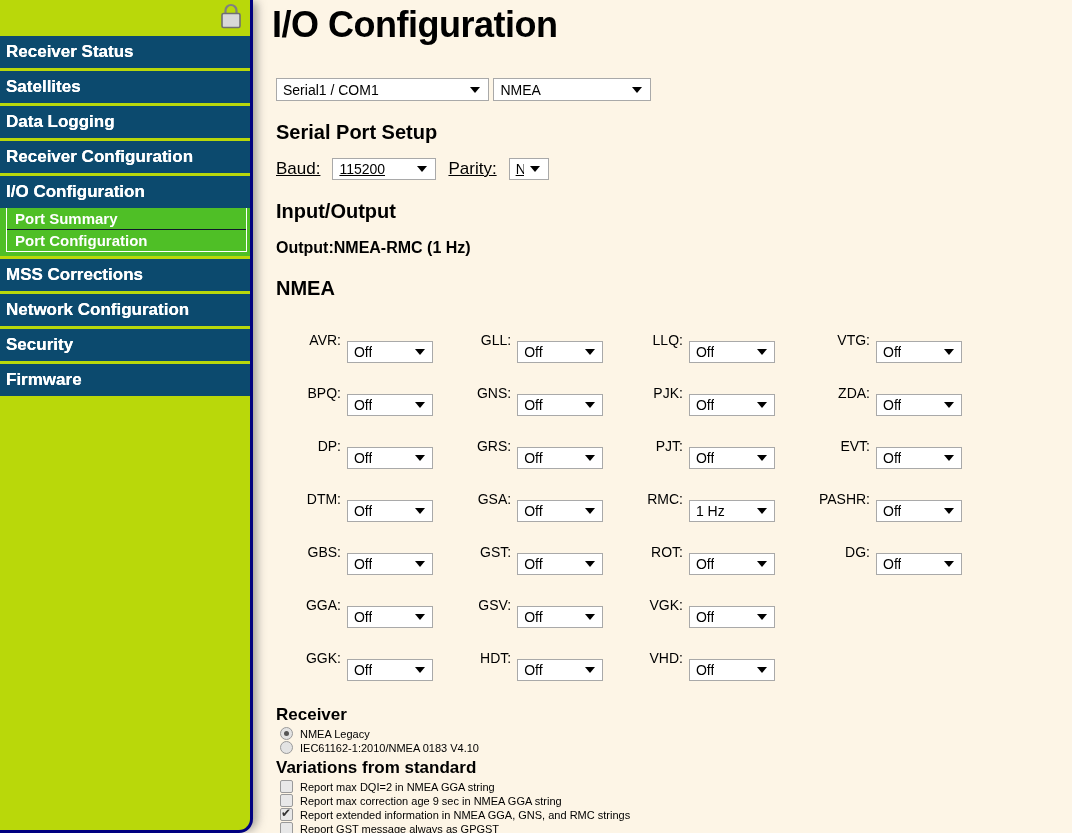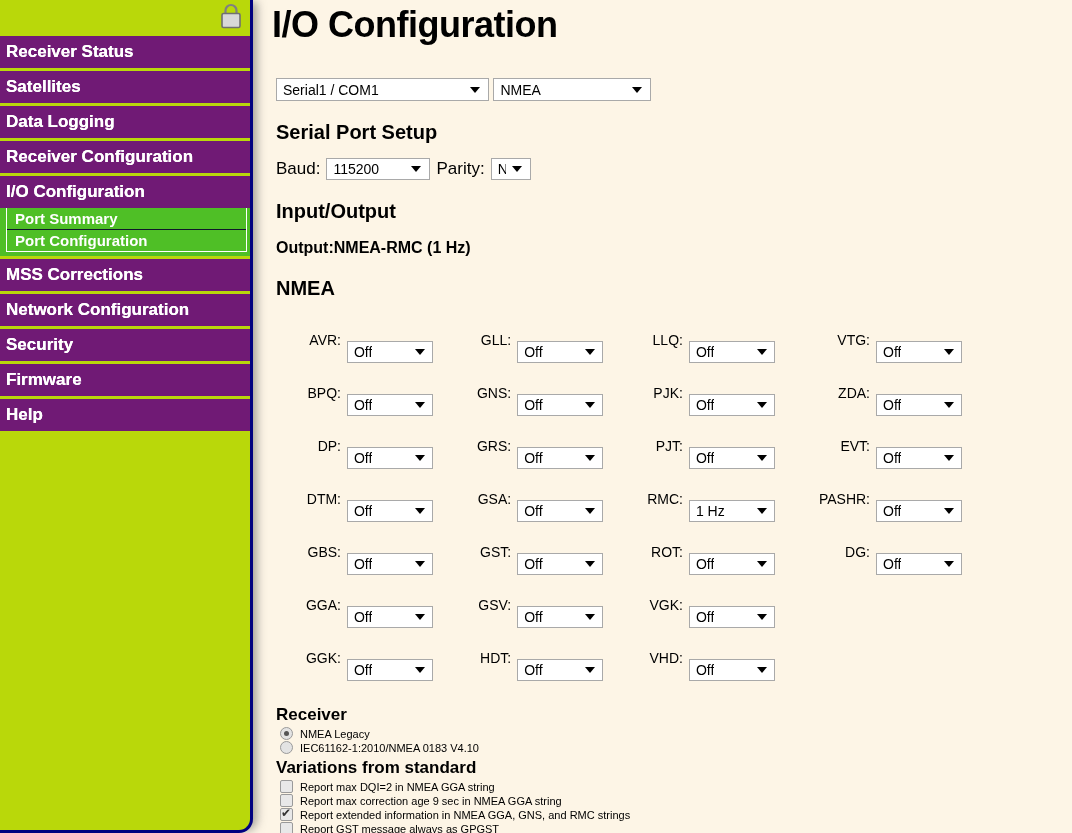--- a/index.html
+++ b/index.html
@@ -28,21 +28,21 @@
     position: relative;
     height: 36px;
     background: #B9D80A;
   }
   #lock-icon {
     position: absolute; right: 8px; top: 3px;
     width: 22px; height: 26px;
   }
   .menu-item {
     display: block;
-    background: #701a75;
+    background: #0c4a6e;
     color: #FFFFFF;
     font-weight: bold;
     font-size: 17px;
     line-height: 20px;
     padding: 6px 18px 6px 6px;
     margin-bottom: 3px;
     white-space: nowrap;
     text-shadow: 0 0 0 #fff;
   }
   .menu-item.no-gap { margin-bottom: 0; }
@@ -84,21 +84,21 @@
   }
   .top-selects { margin: 30px 0 0 6px; }
   h2.section {
     font-size: 20px;
     font-weight: bold;
     margin: 20px 0 0 6px;
   }
   .row-inline {
     margin: 14px 0 0 6px;
     font-size: 17px;
-    display: flex; align-items: center; gap: 6px;
+    display: flex; align-items: center; gap: 12px; text-decoration: underline;
   }
   .out-line {
     margin: 16px 0 0 6px;
     font-size: 16px;
   }
   .out-line b { font-weight: bold; }
   .out-hz { font-weight: bold; }
 
   
   select, .fake-select {
@@ -218,21 +218,20 @@
         <div class="submenu-box">
           <div class="submenu-item sep">Port Summary</div>
           <div class="submenu-item active">Port Configuration</div>
         </div>
       </div>
 
       <div class="menu-item">MSS Corrections</div>
       <div class="menu-item">Network Configuration</div>
       <div class="menu-item">Security</div>
       <div class="menu-item">Firmware</div>
-      <div class="menu-item">Help</div>
     </div>
   </div>
 
   <div id="content">
 
     <h1 id="page-title">I/O Configuration</h1>
 
     <div class="top-selects">
       <span class="fake-select sel-port">
         <span class="val">Serial1 / COM1</span>

